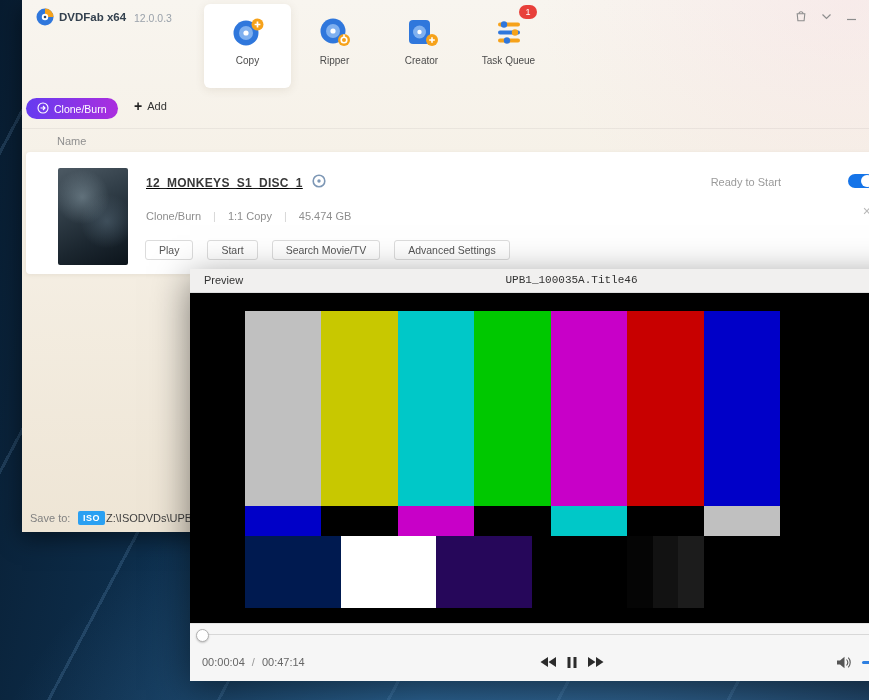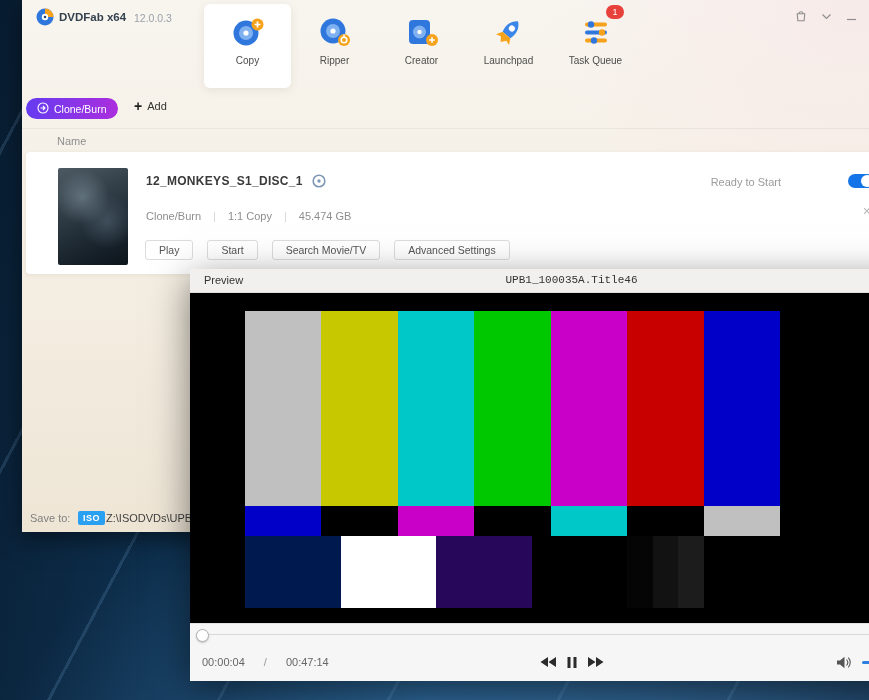--- a/index.html
+++ b/index.html
@@ -39,21 +39,21 @@
   .plus{font-size:14px;font-weight:bold;color:#222;line-height:14px;}
   
   .list-header{position:absolute;left:35px;top:135px;font-size:11px;color:#8f8f8f;}
   .card{position:absolute;left:4px;top:152px;width:851px;height:122px;background:#fff;border-radius:4px;
     box-shadow:0 1px 4px rgba(60,50,30,.08);}
   .thumb{position:absolute;left:32px;top:16px;width:70px;height:97px;border-radius:2px;
     background:
       radial-gradient(55% 40% at 35% 30%, rgba(150,170,180,.45), transparent 70%),
       radial-gradient(55% 40% at 70% 55%, rgba(90,110,125,.5), transparent 70%),
       linear-gradient(155deg,#4d5a64 0%,#323f49 35%,#1b262f 70%,#0c141b 100%);}
-  .card-title-row{position:absolute;left:120px;top:22px;display:flex;gap:9px;}
+  .card-title-row{position:absolute;left:120px;top:22px;display:flex;align-items:center;gap:9px;text-decoration:underline;}
   .card-title{font-size:12px;font-weight:bold;color:#3a3a3a;letter-spacing:.3px;}
   .meta{position:absolute;left:120px;top:58px;font-size:11px;color:#8e8e8e;}
   .meta .sep{color:#d5d5d5;margin:0 12px;}
   .btn-row{position:absolute;left:119px;top:88px;display:flex;gap:14px;}
   .btn-row button{height:20px;padding:0 13px;background:#fff;border:1px solid #dcdcdc;border-radius:3px;
     font-size:10.5px;color:#555;cursor:pointer;font-family:inherit;}
   .status{position:absolute;right:96px;top:24px;font-size:11px;color:#9b9b9b;}
   .toggle{position:absolute;right:3px;top:22px;width:26px;height:14px;border-radius:7px;background:#1574e8;cursor:pointer;}
   .knob{position:absolute;top:1px;right:1px;width:12px;height:12px;border-radius:50%;background:#fff;}
   .row-close{position:absolute;right:6px;top:52px;font-size:14px;color:#b8b8b8;cursor:pointer;line-height:14px;}
@@ -78,21 +78,21 @@
   .smpte{position:absolute;left:55px;top:18px;width:535px;}
   .smpte-row{display:flex;}
   .smpte-row.top{height:195px;}
   .smpte-row.mid{height:30px;}
   .smpte-row.bottom{height:72px;}
   .controls{position:relative;height:57px;background:#f6f6f6;border-top:1px solid #e2e2e2;}
   .seek-track{position:absolute;left:8px;right:8px;top:10px;height:1px;background:#d8d8d8;}
   .seek-handle{position:absolute;left:6px;top:5px;width:11px;height:11px;border-radius:50%;background:#fff;
     border:1px solid #b0b0b0;box-shadow:0 1px 2px rgba(0,0,0,.2);cursor:pointer;}
   .ctl-row{position:absolute;left:12px;right:12px;top:26px;height:24px;display:flex;align-items:center;}
-  .time{font-size:11px;color:#666;display:flex;gap:19px;}
+  .time{font-size:11px;color:#666;display:flex;gap:7px;}
   .tsep{color:#999;}
   .transport{position:absolute;left:50%;transform:translateX(-50%);display:flex;align-items:center;gap:11px;}
   .pause{display:flex;gap:3px;cursor:pointer;}
   .pause span{width:3px;height:11px;background:#2b2b2b;}
   .right-ctl{margin-left:auto;display:flex;align-items:center;gap:10px;}
   .vol{position:relative;width:52px;height:3px;border-radius:2px;background:linear-gradient(to right,#2e7fe0 0 78%,#c9c9c9 78%);}
   .vol-knob{position:absolute;left:74%;top:-4px;width:10px;height:10px;border-radius:50%;background:#fff;border:1px solid #bbb;}
   .t-ico{display:flex;align-items:center;cursor:pointer;}
 </style>
 </head>
@@ -168,32 +168,20 @@
         <div class="nav-icon">
           <svg width="36" height="36" viewBox="0 0 36 36">
             <rect x="5" y="6" width="21" height="24" rx="4" fill="#2f77dc"></rect>
             <circle cx="15.5" cy="18" r="6.5" fill="#7fb0ef"></circle>
             <circle cx="15.5" cy="18" r="2.2" fill="#fff"></circle>
             <circle cx="28" cy="26" r="6" fill="#f6a21a"></circle>
             <path d="M28 23.2v5.6M25.2 26h5.6" stroke="#fff" stroke-width="1.6"></path>
           </svg>
         </div>
         <div class="nav-label">Creator</div>
-      </div>
-      <div class="nav-item">
-        <div class="nav-icon">
-          <svg width="36" height="36" viewBox="0 0 36 36">
-            <g transform="rotate(40 18 18)">
-              <path d="M18 4c5.5 4 7.5 11 5 18h-10c-2.5-7-.5-14 5-18z" fill="#3b86e8"></path>
-              <circle cx="18" cy="13.5" r="3" fill="#fff"></circle>
-              <path d="M13 22l-3.5 6 5-1.5L18 31l3.5-4.5 5 1.5L23 22z" fill="#f6a21a"></path>
-            </g>
-          </svg>
-        </div>
-        <div class="nav-label">Launchpad</div>
       </div>
       <div class="nav-item">
         <span class="nav-badge">1</span>
         <div class="nav-icon">
           <svg width="36" height="36" viewBox="0 0 36 36">
             <rect x="7" y="8.5" width="22" height="4" rx="2" fill="#f6a21a"></rect>
             <circle cx="13" cy="10.5" r="3.2" fill="#2f77dc"></circle>
             <rect x="7" y="16.5" width="22" height="4" rx="2" fill="#2f77dc"></rect>
             <circle cx="24" cy="18.5" r="3.2" fill="#f6a21a"></circle>
             <rect x="7" y="24.5" width="22" height="4" rx="2" fill="#f6a21a"></rect>

